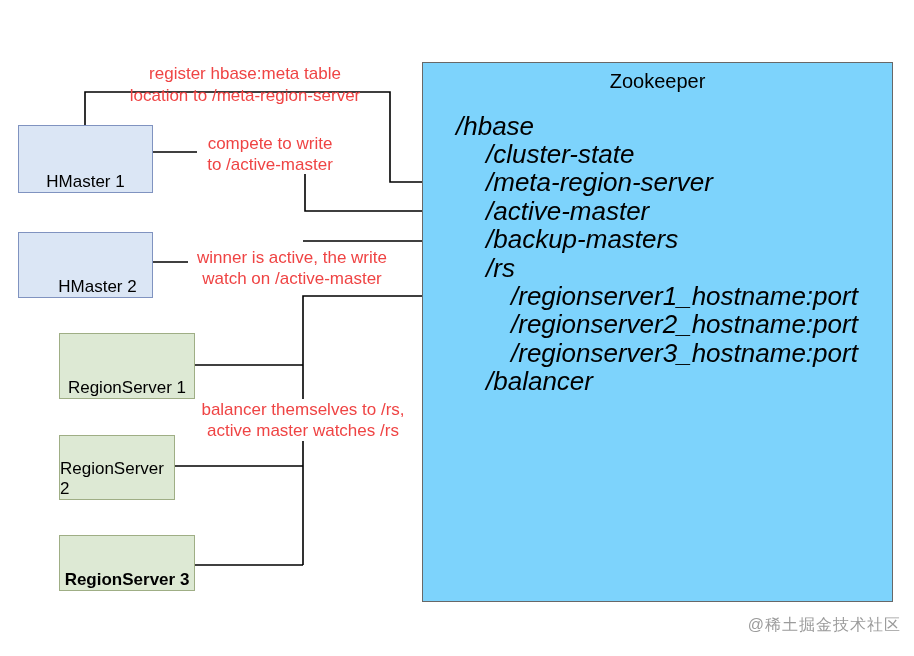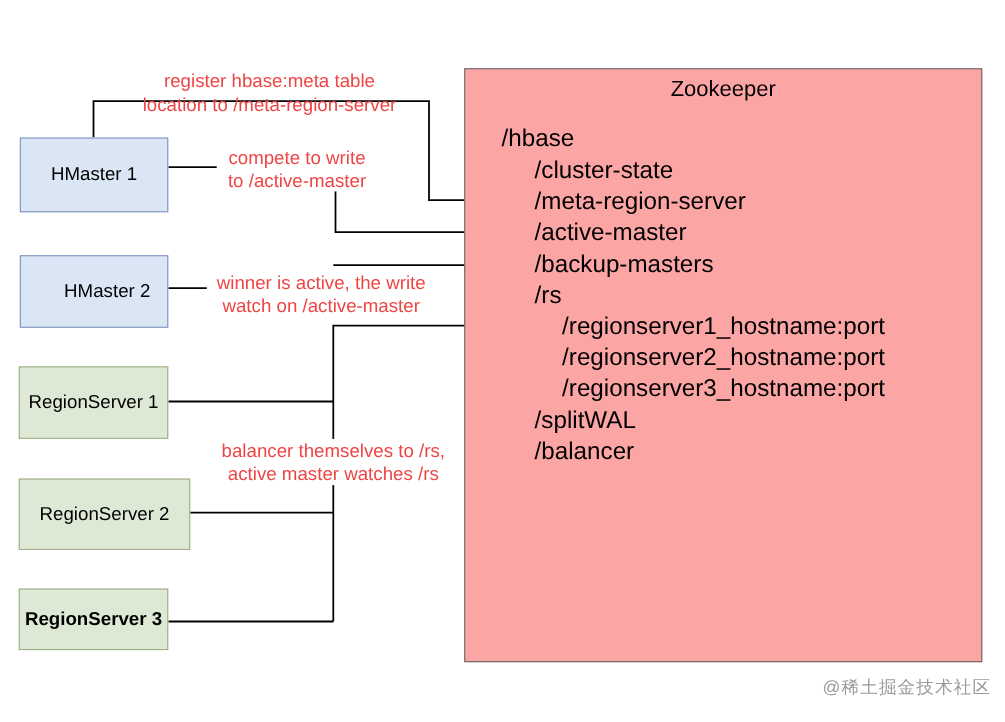--- a/index.html
+++ b/index.html
@@ -30,67 +30,69 @@
     stroke-width: 1.6;
   }
   svg.wires polygon {
     fill: #000000;
     stroke: none;
   }
 
   .node {
     position: absolute;
     display: flex;
-    align-items: center;
+    align-items: flex-end;
     justify-content: center;
     font-size: 17px;
     color: #000;
     z-index: 3;
   }
   .node.blue {
     background: #dbe6f5;
     border: 1.5px solid #8093c0;
   }
   .node.green {
     background: #dde9d4;
     border: 1.5px solid #9fae85;
+    margin-left: 42px;
   }
   #hm1 { left: 18px; top: 125px; width: 135px; height: 68px; }
   #hm2 { left: 18px; top: 232px; width: 135px; height: 66px; padding-left: 24px; }
   #rs1 { left: 17px; top: 333px; width: 136px; height: 66px; }
-  #rs2 { left: 17px; top: 435px; width: 156px; height: 65px; }
+  #rs2 { left: 17px; top: 435px; width: 116px; height: 65px; }
   #rs3 { left: 17px; top: 535px; width: 136px; height: 56px; font-weight: bold; }
 
   .zk-box {
     position: absolute;
     left: 422px; top: 62px;
     width: 471px; height: 540px;
-    background: #fca5a5;
+    background: #7dd3fc;
     border: 1px solid #686868;
     z-index: 1;
   }
   .zk-title {
     position: absolute;
     left: 0; right: 0; top: 7px;
     text-align: center;
     font-size: 20px;
     color: #000;
   }
   .znode-list {
     position: absolute;
     left: 0; top: 49px;
     width: 100%;
   }
   .znode {
     height: 28.4px;
     display: flex;
     align-items: center;
-    font-size: 22px;
+    font-size: 26px;
     color: #000;
     white-space: nowrap;
+    font-style: italic;
   }
   .znode.l0 { padding-left: 33px; }
   .znode.l1 { padding-left: 63px; }
   .znode.l2 { padding-left: 88px; }
 
   .ann {
     position: absolute;
     text-align: center;
     font-size: 17px;
     line-height: 21px;
@@ -147,21 +149,20 @@
     <div class="znode-list">
       <div class="znode l0">/hbase</div>
       <div class="znode l1">/cluster-state</div>
       <div class="znode l1">/meta-region-server</div>
       <div class="znode l1">/active-master</div>
       <div class="znode l1">/backup-masters</div>
       <div class="znode l1">/rs</div>
       <div class="znode l2">/regionserver1_hostname:port</div>
       <div class="znode l2">/regionserver2_hostname:port</div>
       <div class="znode l2">/regionserver3_hostname:port</div>
-      <div class="znode l1">/splitWAL</div>
       <div class="znode l1">/balancer</div>
     </div>
   </div>
 
   <div class="node blue" id="hm1">
     <span>HMaster 1</span>
   </div>
   <div class="node blue" id="hm2">
     <span>HMaster 2</span>
   </div>

